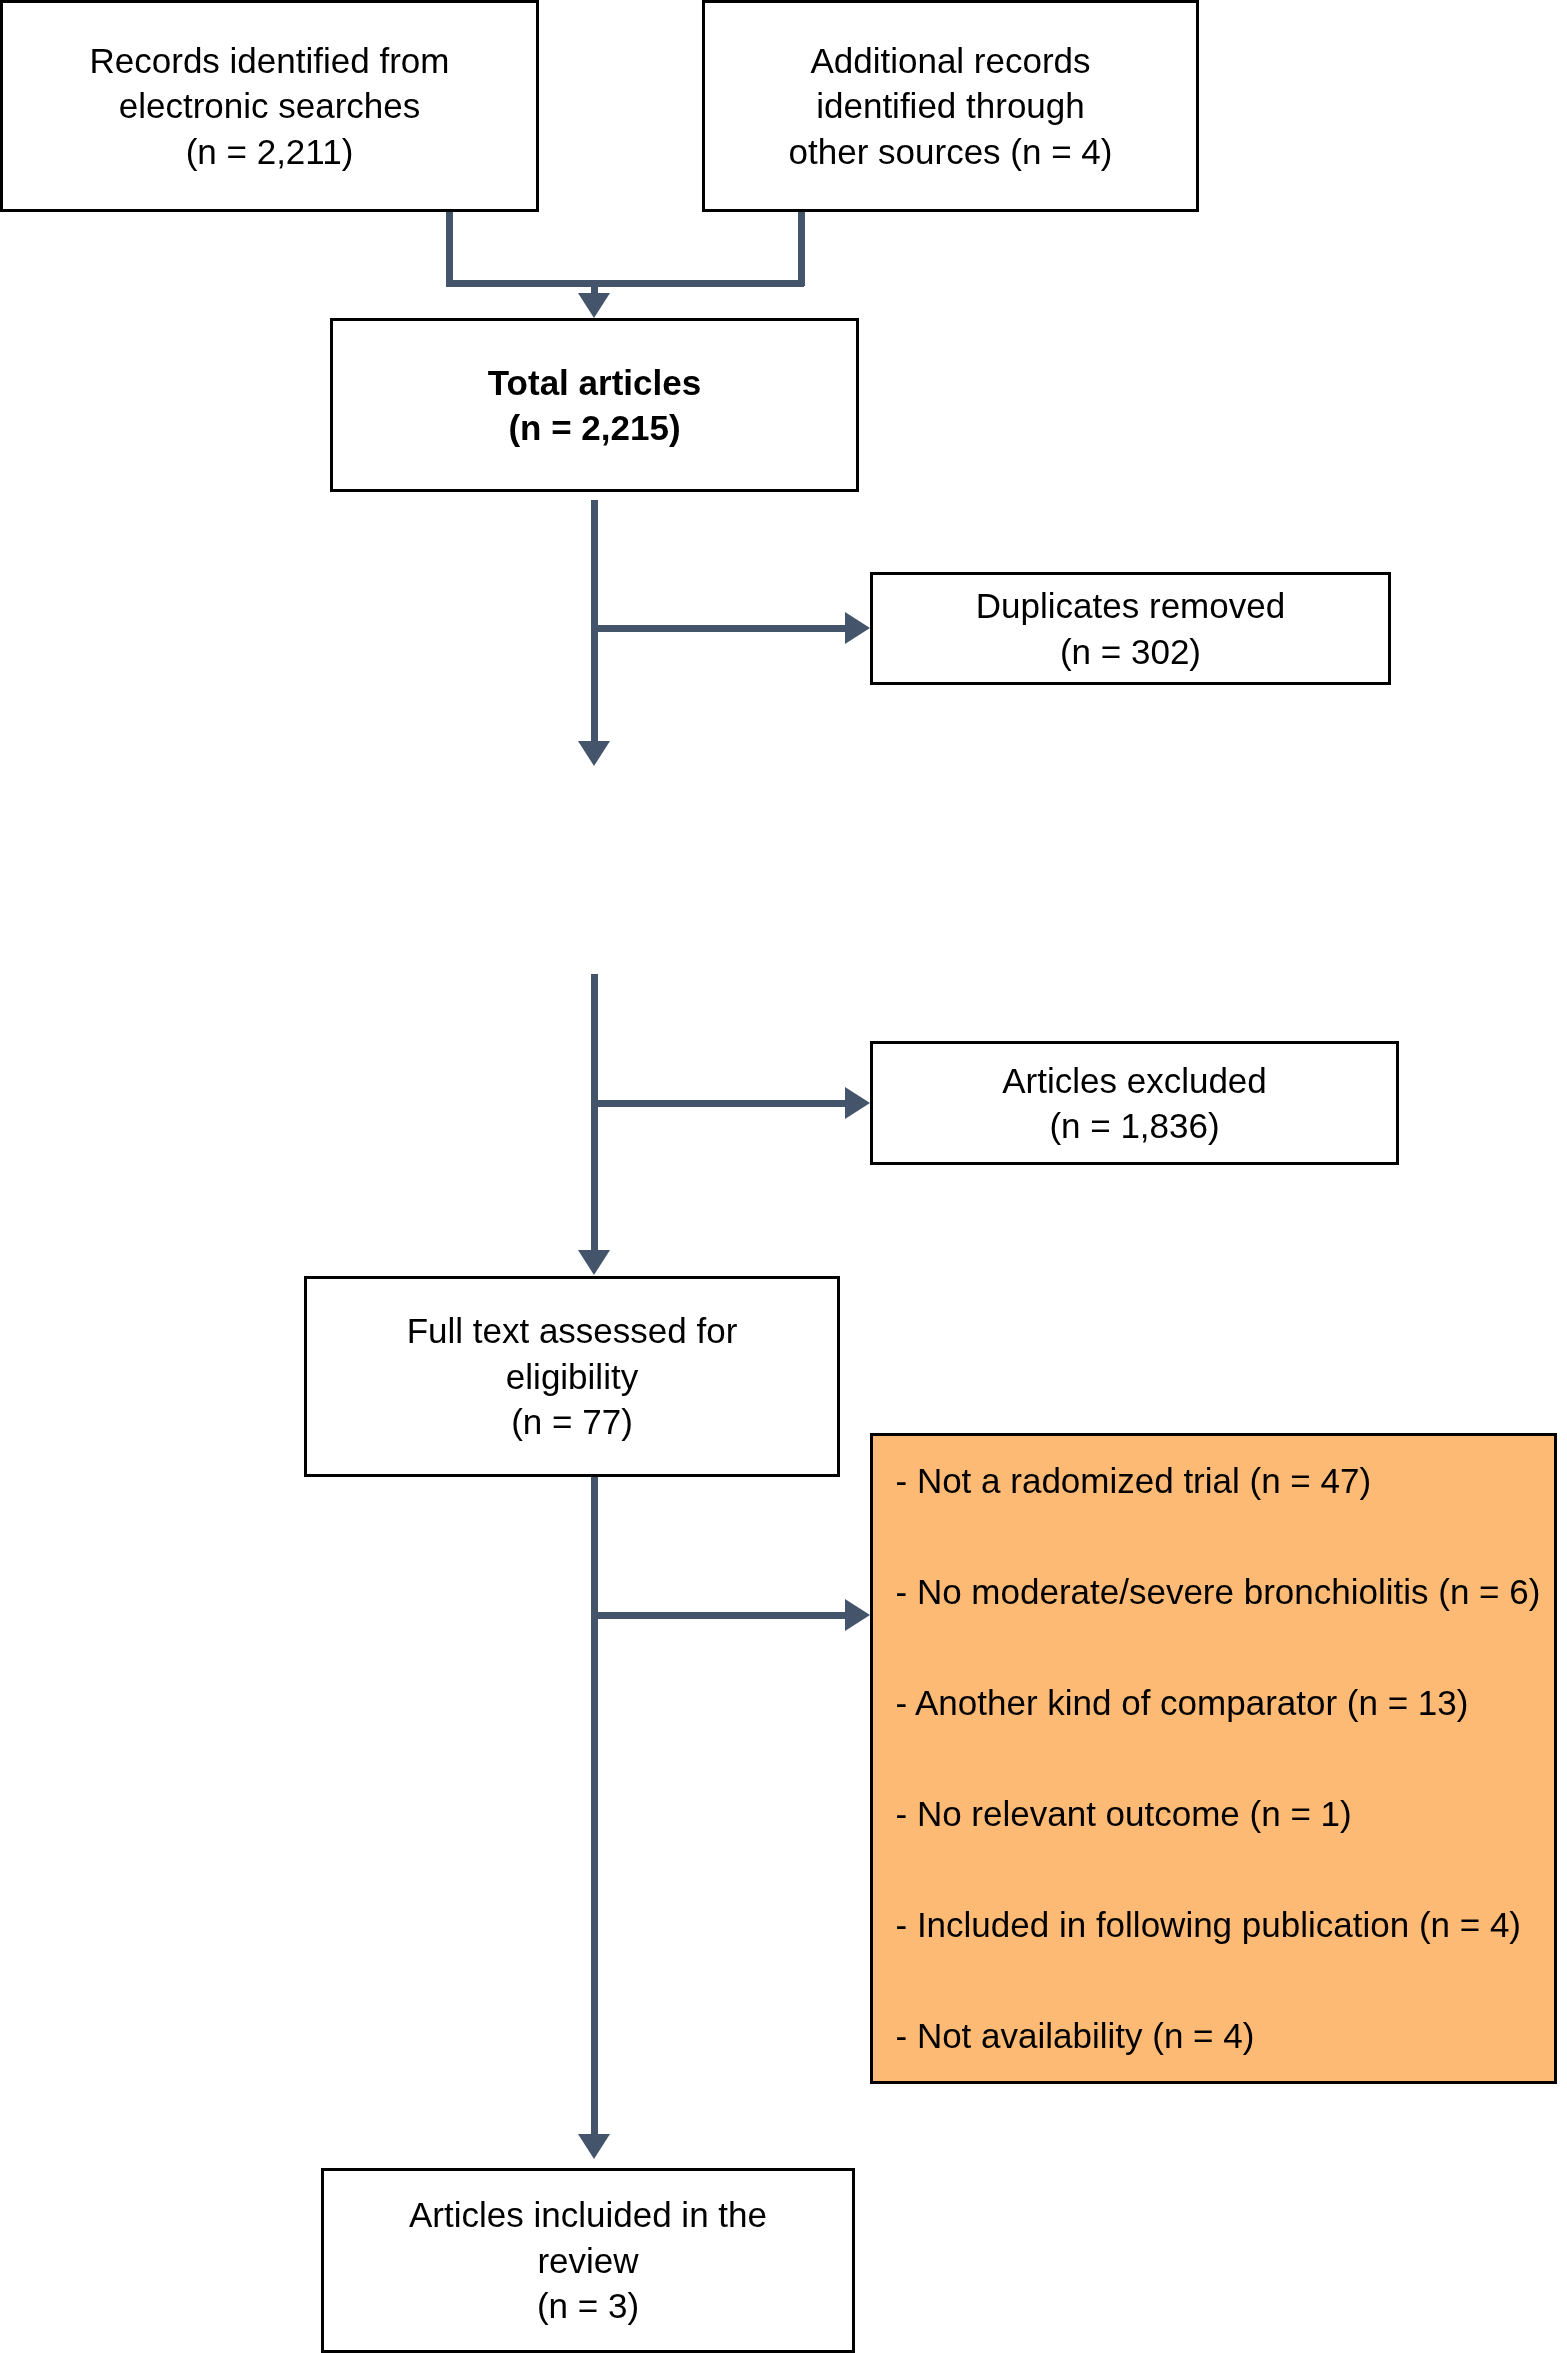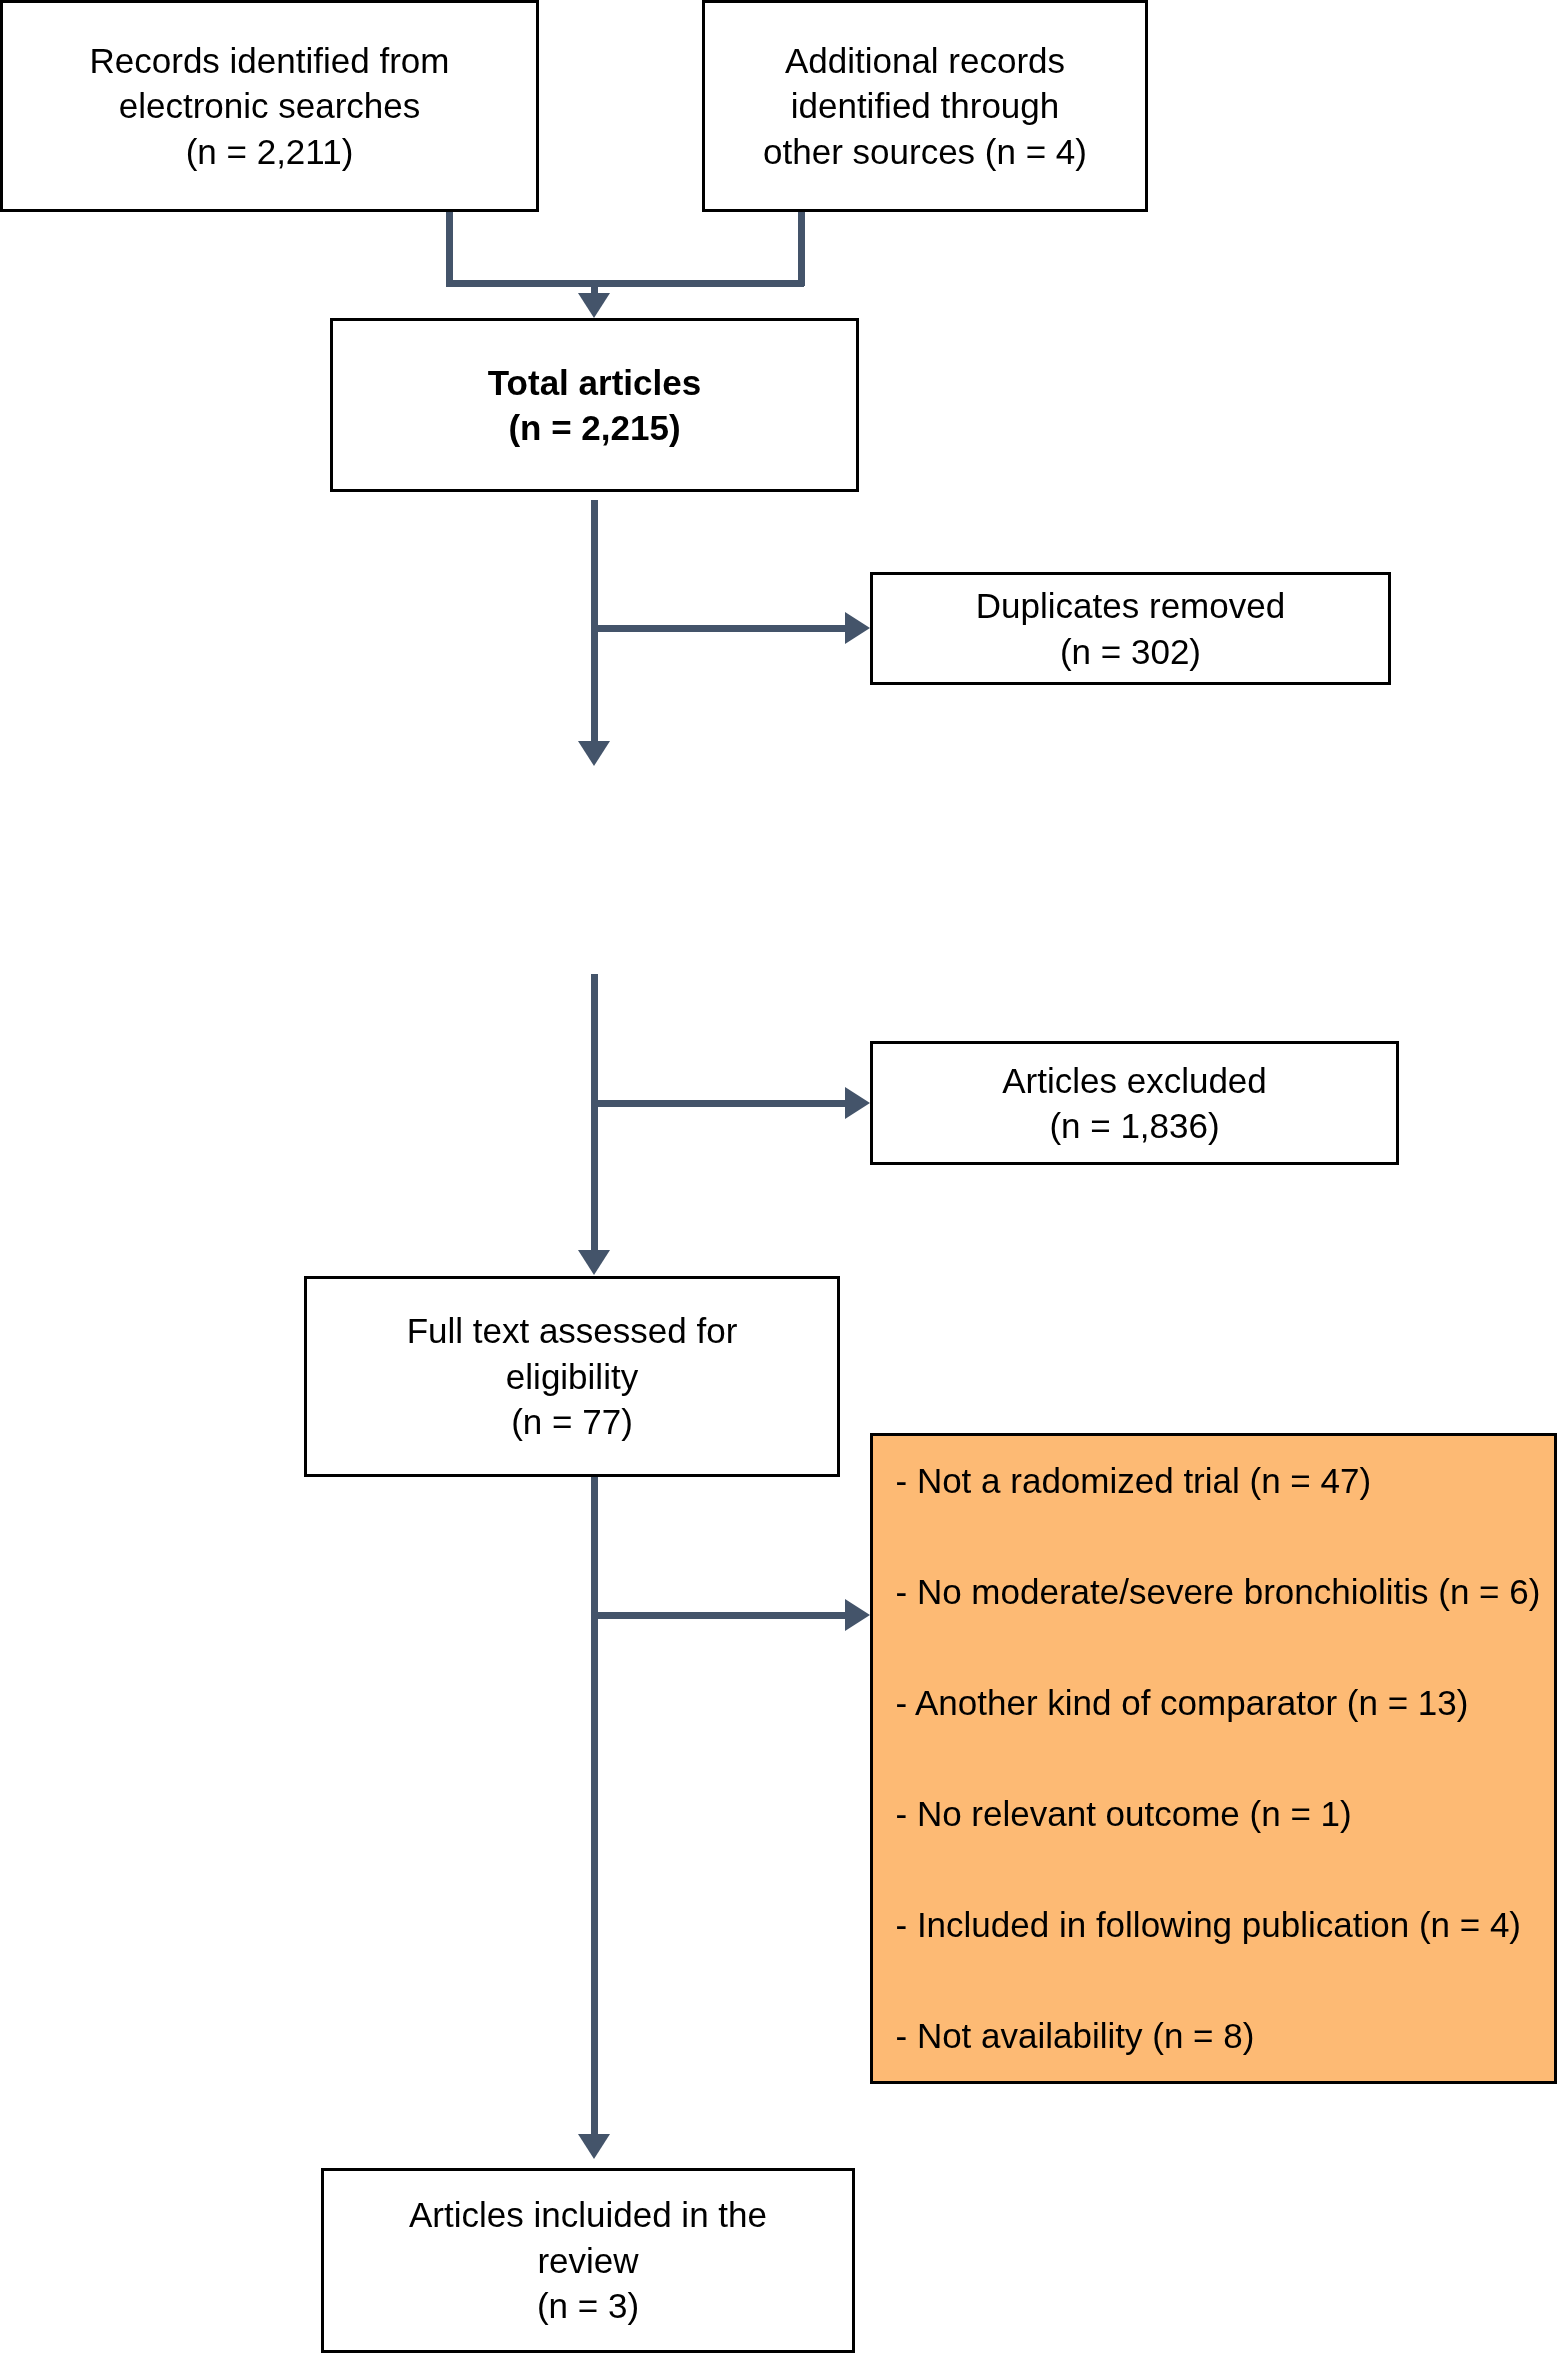--- a/index.html
+++ b/index.html
@@ -81,21 +81,21 @@
 <div id="canvas">
 
   <div class="box" style="left:0px; top:0px; width:539px; height:212px;">
     <span class="lines">
       <span class="ln">Records identified from</span>
       <span class="ln">electronic searches</span>
       <span class="ln">(n = 2,211)</span>
     </span>
   </div>
 
-  <div class="box" style="left:702px; top:0px; width:446px; height:212px;">
+  <div class="box" style="left:702px; top:0px; width:497px; height:212px;">
     <span class="lines">
       <span class="ln">Additional records</span>
       <span class="ln">identified through</span>
       <span class="ln">other sources (n = 4)</span>
     </span>
   </div>
 
   <div class="vline" style="left:446px; top:212px; width:6.8px; height:74px;"></div>
   <div class="vline" style="left:798px; top:212px; width:6.8px; height:74px;"></div>
   <div class="hline" style="left:446px; top:280px; width:358px; height:6.8px;"></div>
@@ -149,21 +149,21 @@
 
   <div class="hline" style="left:591px; top:1612px; width:264px; height:6.8px;"></div>
   <div class="arrow-right" style="left:845px; top:1599px;"></div>
 
   <div class="reasons-box" style="left:870px; top:1433px; width:687px; height:651px;">
     <span class="reason">- Not a radomized trial (n = 47)</span>
     <span class="reason">- No moderate/severe bronchiolitis (n = 6)</span>
     <span class="reason">- Another kind of comparator (n = 13)</span>
     <span class="reason">- No relevant outcome (n = 1)</span>
     <span class="reason">- Included in following publication (n = 4)</span>
-    <span class="reason">- Not availability (n = 8)</span>
+    <span class="reason">- Not availability (n = 4)</span>
   </div>
 
   <div class="box" style="left:321px; top:2168px; width:534px; height:185px;">
     <span class="lines">
       <span class="ln">Articles incluided in the</span>
       <span class="ln">review</span>
       <span class="ln">(n = 3)</span>
     </span>
   </div>
 

